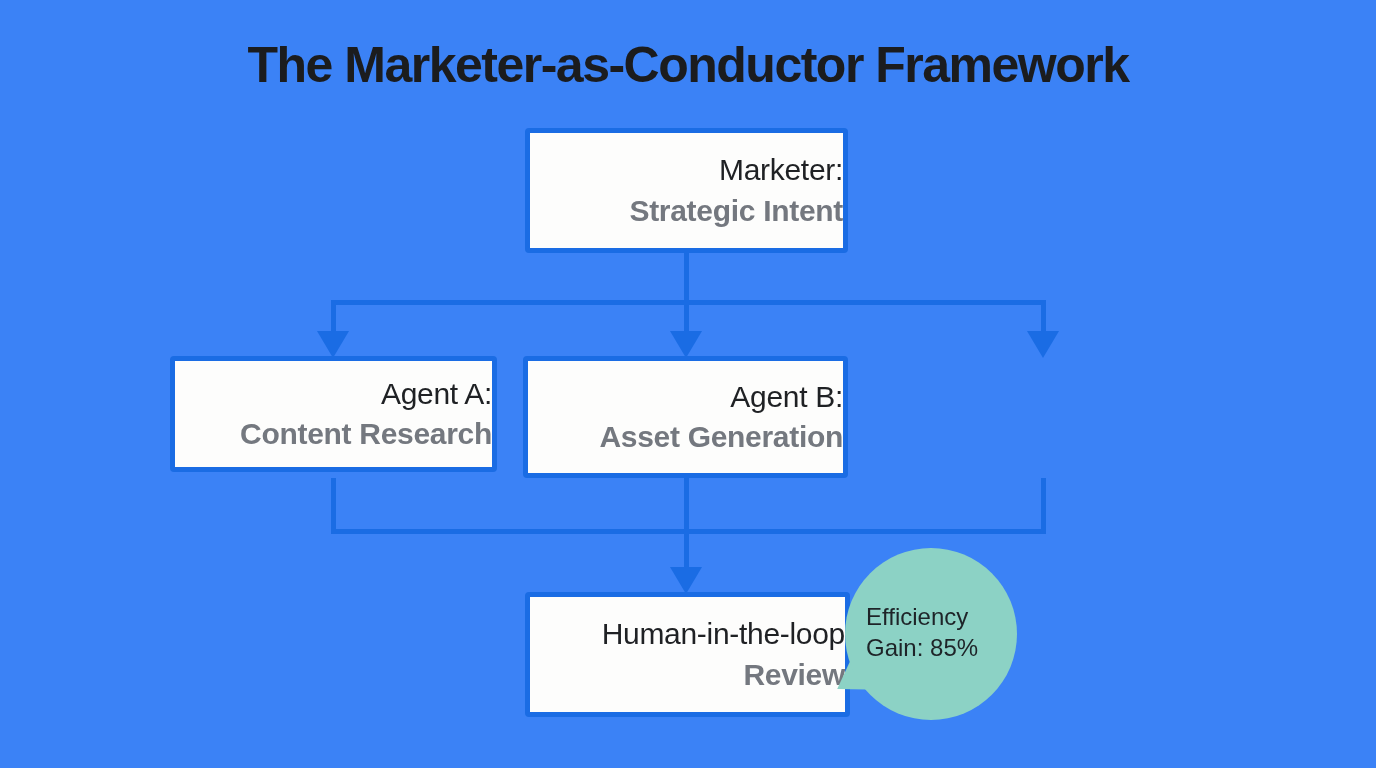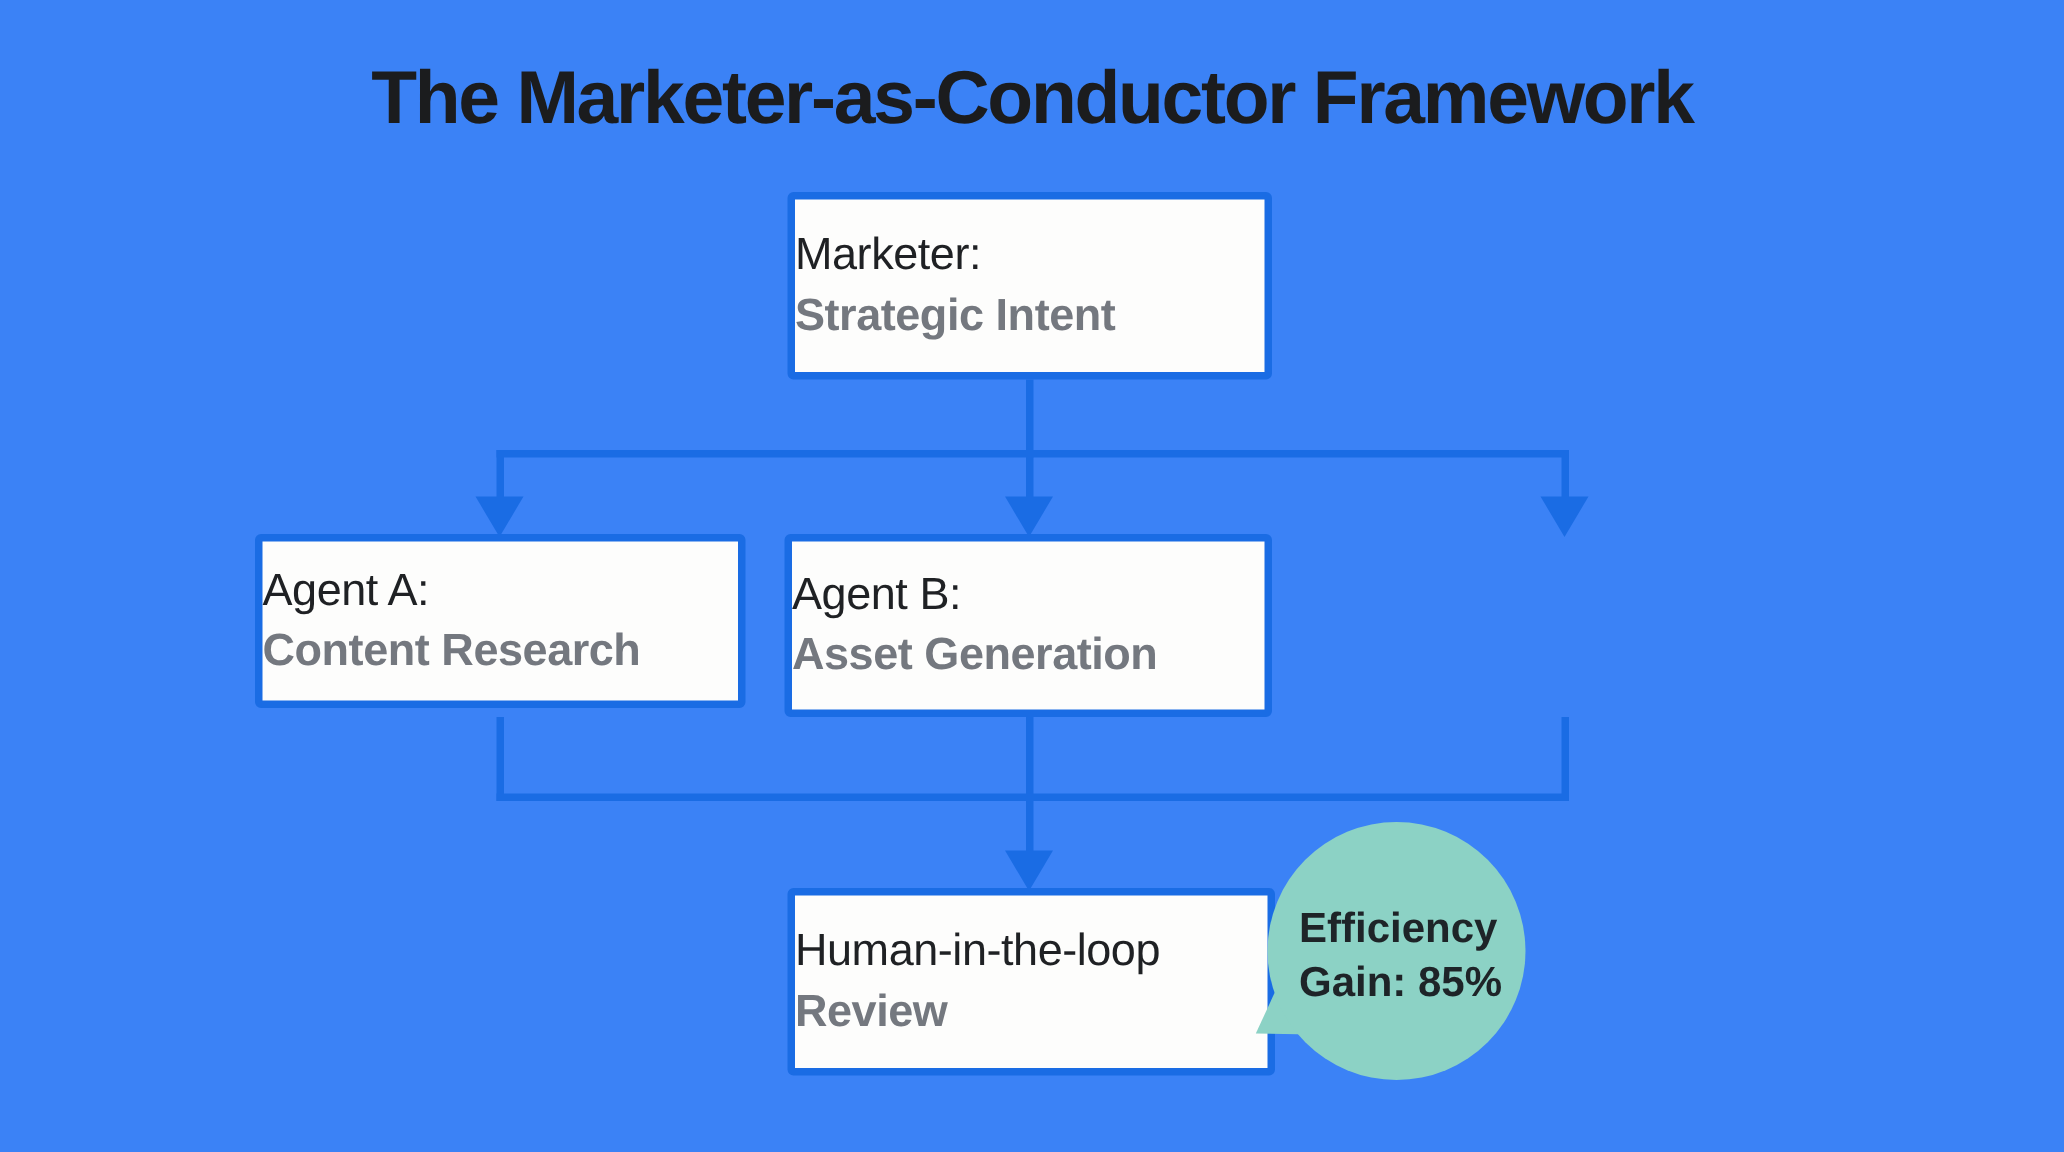--- a/index.html
+++ b/index.html
@@ -27,21 +27,21 @@
     color: #1b1c1e;
   }
   .node {
     position: absolute;
     box-sizing: border-box;
     border: 5px solid #1a6ce4;
     border-radius: 4px;
     background: #fdfdfc;
     display: flex;
     flex-direction: column;
-    align-items: flex-start;
+    align-items: flex-end;
     justify-content: center;
     text-align: center;
     line-height: 1.35;
   }
   .node .role {
     font-size: 30px;
     font-weight: 500;
     color: #1f2124;
     letter-spacing: -0.3px;
   }
@@ -101,22 +101,22 @@
     left: 830px; top: 632px;
     width: 90px; height: 62px;
     background: #8cd2c5;
     clip-path: polygon(8% 92%, 36% 4%, 92% 94%);
     z-index: 3;
   }
   .badge-text {
     position: absolute;
     left: 866px; top: 601px;
     width: 150px;
-    font-size: 28px;
-    font-weight: 700;
+    font-size: 24px;
+    font-weight: 400;
     line-height: 1.3;
     color: #1e2428;
     z-index: 4;
   }
 </style>
 </head>
 <body>
 
 <div id="canvas">
 

